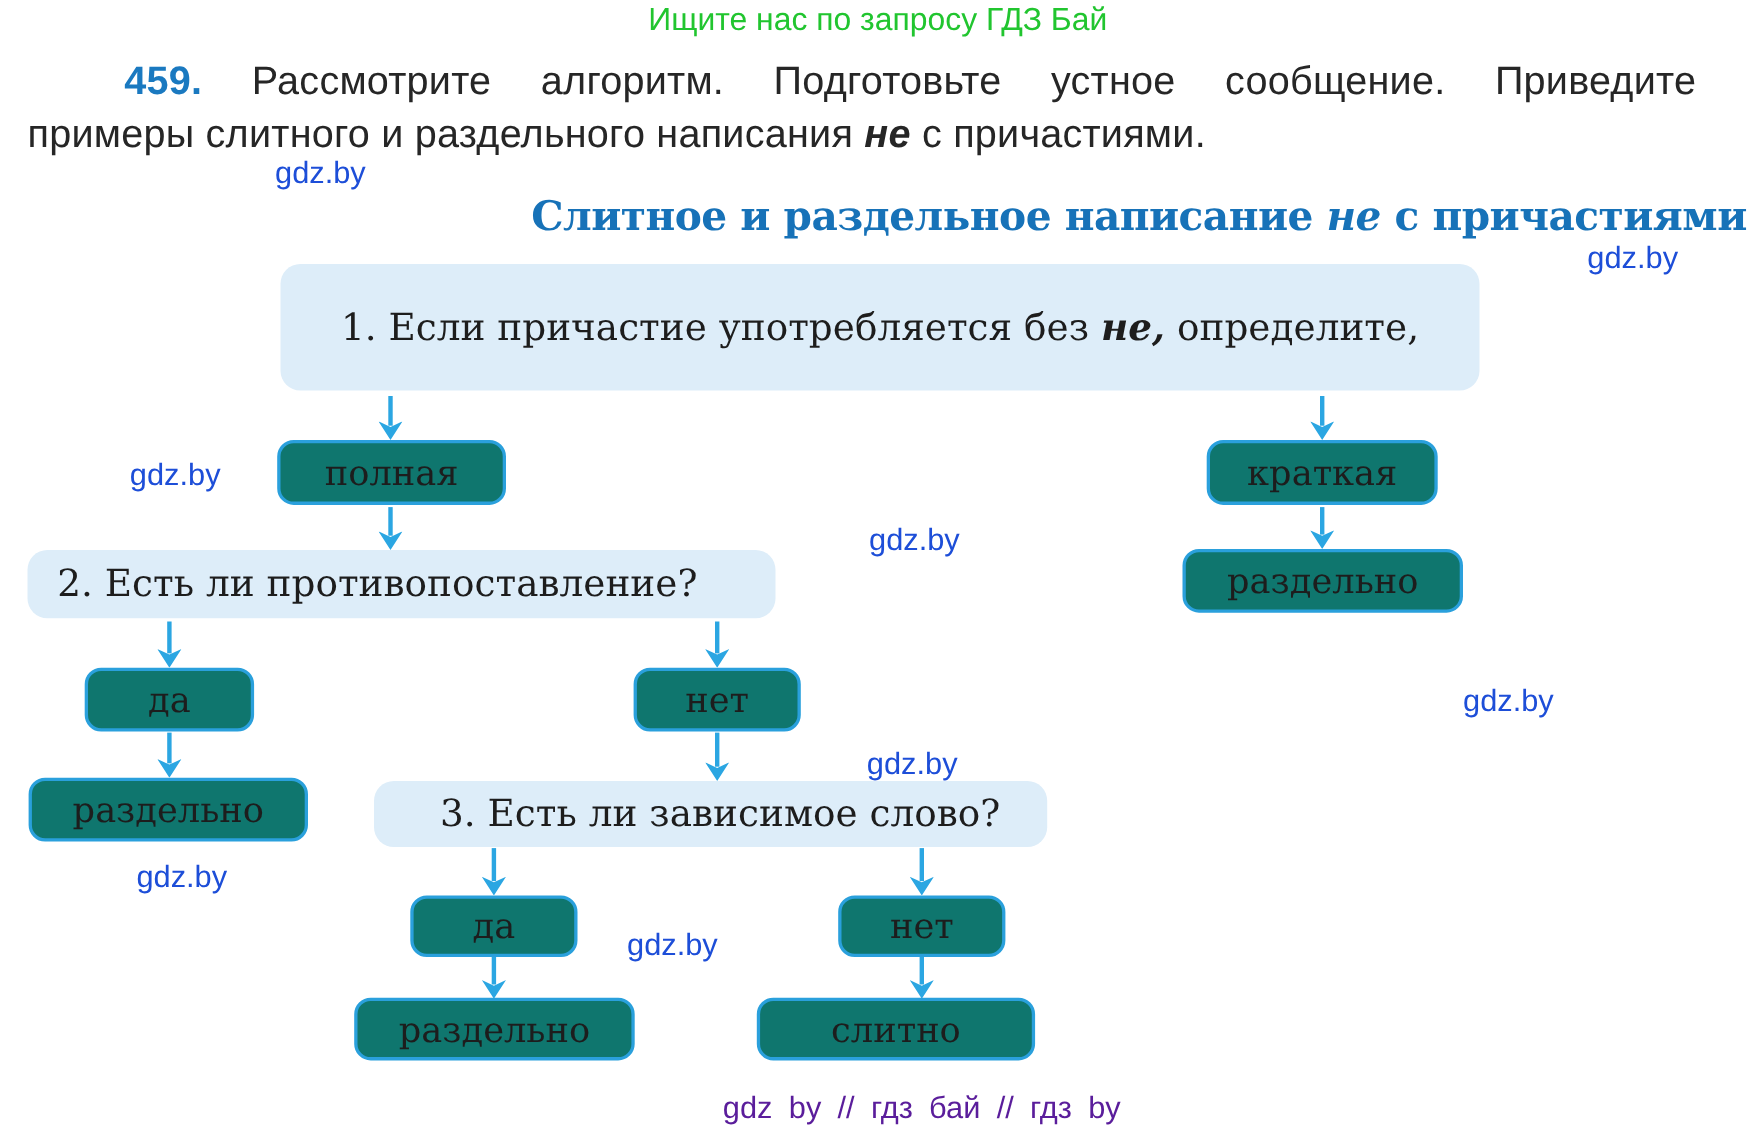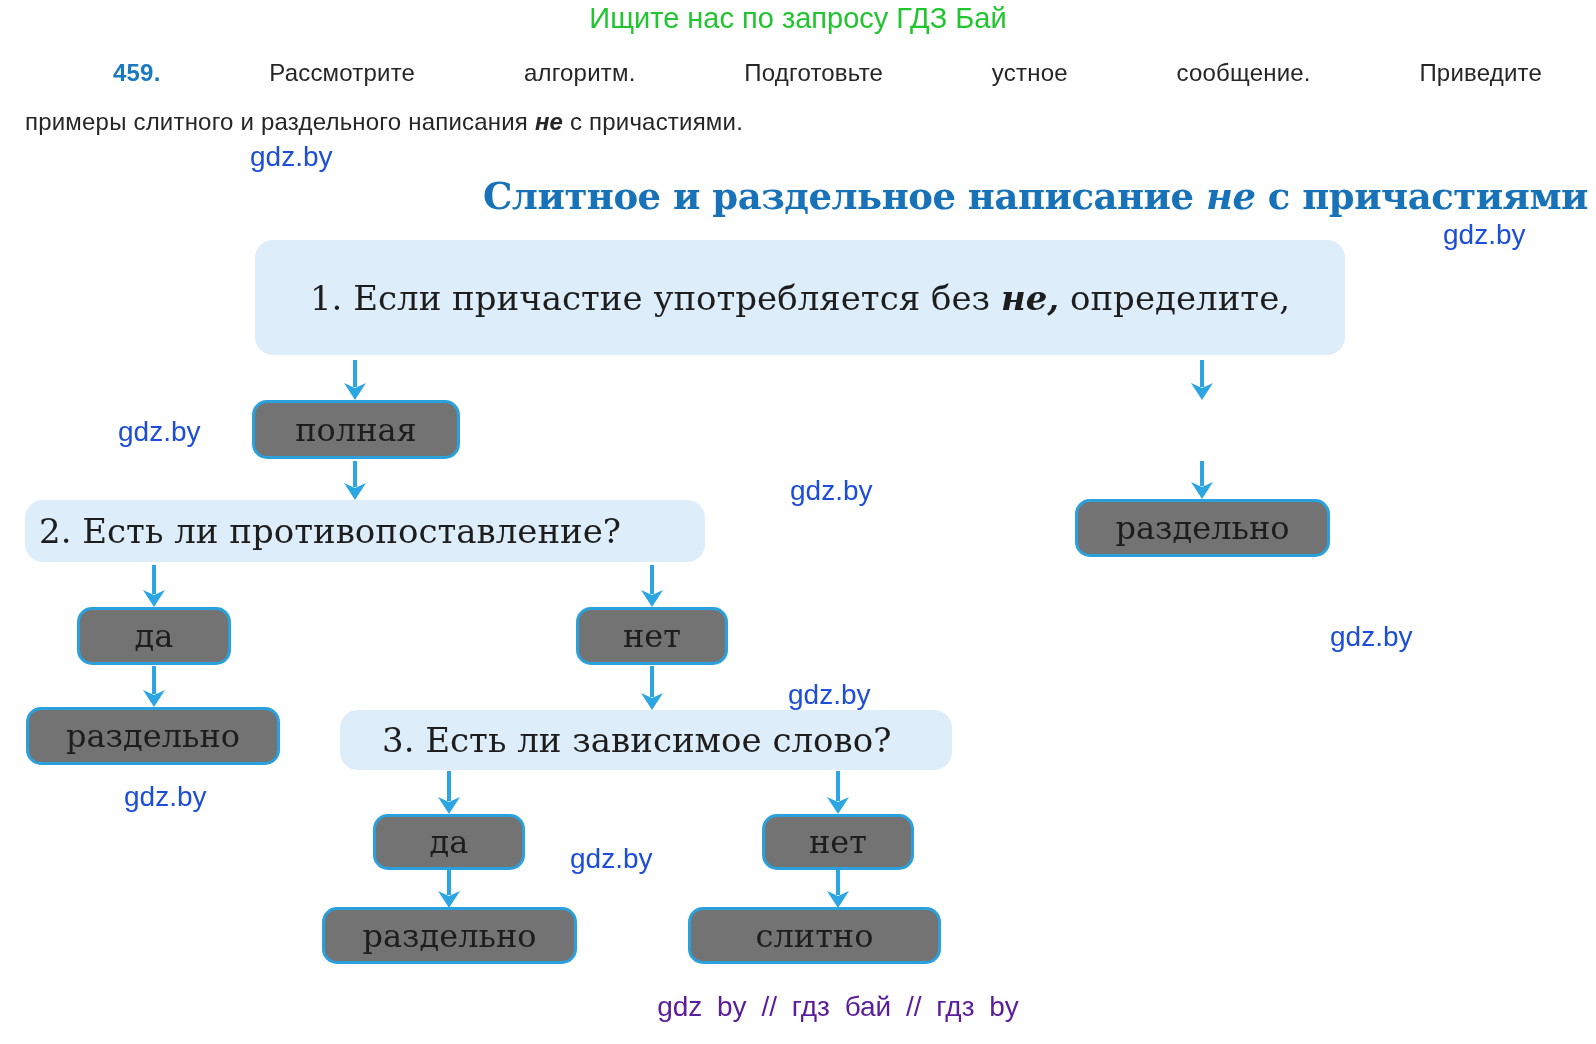--- a/index.html
+++ b/index.html
@@ -8,21 +8,21 @@
     overflow:hidden;font-family:"Liberation Sans",sans-serif;
   }
   
   .promo{
     position:absolute;top:2px;left:0;width:100%;text-align:center;
     font-size:29px;color:#21c52f;
   }
   
   .task{
     position:absolute;left:25px;top:48px;width:1517px;
-    font-size:24px;line-height:49px;color:#262626;letter-spacing:0.2px;
+    font-size:36px;line-height:49px;color:#262626;letter-spacing:0.2px;
   }
   .task-line1{text-align:justify;text-align-last:justify;padding-left:88px;white-space:nowrap;}
   .task-num{color:#1a79c0;font-weight:bold;}
   .em-bi{font-weight:bold;font-style:italic;}
   
   .wm{position:absolute;font-size:28px;color:#1d4ed8;}
   
   .title{
     position:absolute;top:174px;left:8px;width:1580px;text-align:right;
     font-family:"DejaVu Serif","Liberation Serif",serif;font-weight:bold;
@@ -32,21 +32,21 @@
   
   .qbox{
     position:absolute;background:#ddedf9;border-radius:18px;
     font-family:"DejaVu Serif","Liberation Serif",serif;
     font-size:34px;color:#1d1d1d;display:flex;align-items:center;
     box-sizing:border-box;
   }
   .qbox.step1{flex-direction:column;justify-content:center;gap:12px;text-align:center;}
   
   .node{
-    position:absolute;background:#737373;border:3.5px solid #2aa0dc;border-radius:15px;
+    position:absolute;background:#0f766e;border:3.5px solid #2aa0dc;border-radius:15px;
     font-family:"DejaVu Serif","Liberation Serif",serif;font-size:32px;color:#1d1d1d;
     display:flex;align-items:center;justify-content:center;box-sizing:border-box;
   }
   
   .arrow{position:absolute;width:22px;}
   .arrow .line{position:absolute;left:9px;top:0;width:4px;height:calc(100% - 13px);background:#2ba6e2;}
   .arrow .head{
     position:absolute;left:0;bottom:0;width:22px;height:17px;background:#2ba6e2;
     clip-path:polygon(0 0,50% 30%,100% 0,50% 100%);
   }
@@ -86,31 +86,32 @@
   <div class="arrow" style="left:344px;top:360px;height:40px;">
       <div class="line"></div>
       <div class="head"></div>
     </div>
   <div class="arrow" style="left:1191px;top:360px;height:40px;">
       <div class="line"></div>
       <div class="head"></div>
     </div>
 
   <div class="node" style="left:252px;top:400px;width:208px;height:59px;">полная</div>
+  <div class="node" style="left:1097px;top:400px;width:210px;height:59px;">краткая</div>
 
   <div class="arrow" style="left:344px;top:461px;height:39px;">
       <div class="line"></div>
       <div class="head"></div>
     </div>
   <div class="arrow" style="left:1191px;top:461px;height:38px;">
       <div class="line"></div>
       <div class="head"></div>
     </div>
 
-  <div class="qbox" style="left:25px;top:500px;width:680px;height:62px;padding-left:14px;">2. Есть ли противопоставление?</div>
+  <div class="qbox" style="left:25px;top:500px;width:680px;height:62px;padding-left:27px;">2. Есть ли противопоставление?</div>
   <div class="node" style="left:1075px;top:499px;width:255px;height:58px;">раздельно</div>
 
   <div class="arrow" style="left:143px;top:565px;height:42px;">
       <div class="line"></div>
       <div class="head"></div>
     </div>
   <div class="arrow" style="left:641px;top:565px;height:42px;">
       <div class="line"></div>
       <div class="head"></div>
     </div>
@@ -121,21 +122,21 @@
   <div class="arrow" style="left:143px;top:666px;height:41px;">
       <div class="line"></div>
       <div class="head"></div>
     </div>
   <div class="arrow" style="left:641px;top:666px;height:44px;">
       <div class="line"></div>
       <div class="head"></div>
     </div>
 
   <div class="node" style="left:26px;top:707px;width:254px;height:58px;">раздельно</div>
-  <div class="qbox" style="left:340px;top:710px;width:612px;height:60px;padding-left:42px;">3. Есть ли зависимое слово?</div>
+  <div class="qbox" style="left:340px;top:710px;width:612px;height:60px;padding-left:60px;">3. Есть ли зависимое слово?</div>
 
   <div class="arrow" style="left:438px;top:771px;height:43px;">
       <div class="line"></div>
       <div class="head"></div>
     </div>
   <div class="arrow" style="left:827px;top:771px;height:43px;">
       <div class="line"></div>
       <div class="head"></div>
     </div>
 

